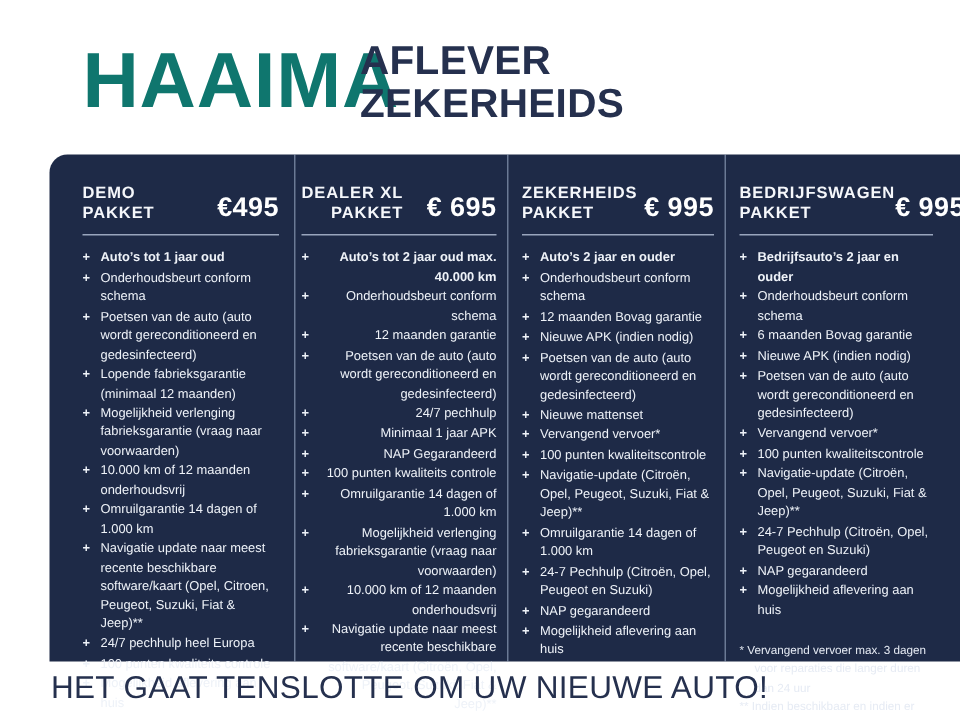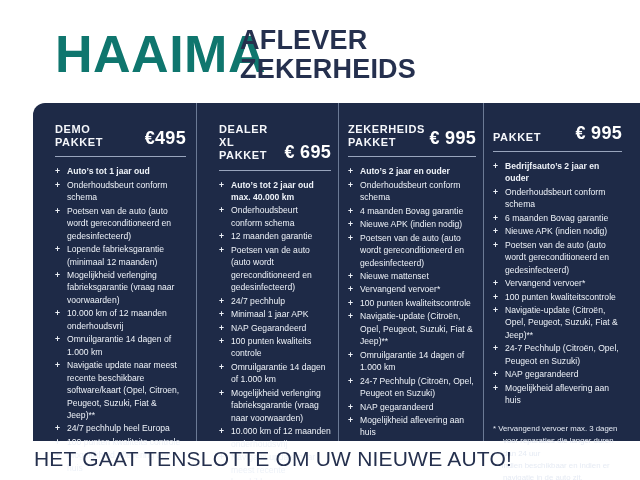--- a/index.html
+++ b/index.html
@@ -15,21 +15,21 @@
   .heading { position:absolute; left:240px; top:26px; color:#25304e; font-weight:bold;
              font-size:27px; line-height:1.07; letter-spacing:0.2px; }
   
   .panel {
     position:absolute; left:33px; top:103px; width:607px; height:338px;
     background:#1e2a47; border-radius:12px 0 0 0;
     display:flex; box-sizing:border-box; color:#eef2f8;
   }
   .pkg { box-sizing:border-box; padding-top:20px; position:relative; }
   .pkg.c0 { width:163px; padding-left:22px; padding-right:10px; }
-  .pkg.c1 { width:142px; padding-left:22px;  padding-right:7px;  border-left:1px solid rgba(172,188,214,0.55); }
+  .pkg.c1 { width:142px; padding-left:4px;  padding-right:7px;  border-left:1px solid rgba(172,188,214,0.55);text-align:right; }
   .pkg.c2 { width:145px; padding-left:9px;  padding-right:7px;  border-left:1px solid rgba(172,188,214,0.55); }
   .pkg.c3 { width:157px; padding-left:9px;  padding-right:18px; border-left:1px solid rgba(172,188,214,0.55); }
   .pkg-head { display:flex; justify-content:space-between; align-items:flex-end; }
   .pkg-name { font-size:11px; font-weight:bold; letter-spacing:0.6px; line-height:1.2; color:#f5f7fb; }
   .pkg-price { font-size:18px; font-weight:bold; letter-spacing:0.3px; color:#ffffff; white-space:nowrap; }
   .rule { border:none; height:1px; background:rgba(195,207,228,0.75); margin:7px 0 8px 0; }
   ul.items { list-style:none; margin:0; padding:0; font-size:8.6px; line-height:1.45; }
   ul.items li { position:relative; padding-left:12px; margin-bottom:1px; }
   ul.items li:first-child { font-weight:bold; }
   ul.items .plus { position:absolute; left:0; top:0; font-weight:bold; }
@@ -109,36 +109,37 @@
       <div class="pkg-name">
         <div>ZEKERHEIDS</div>
         <div>PAKKET</div>
       </div>
       <div class="pkg-price">€ 995</div>
     </div>
     <hr class="rule">
     <ul class="items">
           <li><span class="plus">+</span><span>Auto’s 2 jaar en ouder</span></li>
           <li><span class="plus">+</span><span>Onderhoudsbeurt conform schema</span></li>
-          <li><span class="plus">+</span><span>4 maanden Bovag garantie</span></li>
+          <li><span class="plus">+</span><span>12 maanden Bovag garantie</span></li>
           <li><span class="plus">+</span><span>Nieuwe APK (indien nodig)</span></li>
           <li><span class="plus">+</span><span>Poetsen van de auto (auto wordt gereconditioneerd en gedesinfecteerd)</span></li>
           <li><span class="plus">+</span><span>Nieuwe mattenset</span></li>
           <li><span class="plus">+</span><span>Vervangend vervoer*</span></li>
           <li><span class="plus">+</span><span>100 punten kwaliteitscontrole</span></li>
           <li><span class="plus">+</span><span>Navigatie-update (Citroën, Opel, Peugeot, Suzuki, Fiat &amp; Jeep)**</span></li>
           <li><span class="plus">+</span><span>Omruilgarantie 14 dagen of 1.000 km</span></li>
           <li><span class="plus">+</span><span>24-7 Pechhulp (Citroën, Opel, Peugeot en Suzuki)</span></li>
           <li><span class="plus">+</span><span>NAP gegarandeerd</span></li>
           <li><span class="plus">+</span><span>Mogelijkheid aflevering aan huis</span></li>
         </ul>
   </div>
       <div class="pkg c3">
     <div class="pkg-head">
       <div class="pkg-name">
+        <div>BEDRIJFSWAGEN</div>
         <div>PAKKET</div>
       </div>
       <div class="pkg-price">€ 995</div>
     </div>
     <hr class="rule">
     <ul class="items">
           <li><span class="plus">+</span><span>Bedrijfsauto’s 2 jaar en ouder</span></li>
           <li><span class="plus">+</span><span>Onderhoudsbeurt conform schema</span></li>
           <li><span class="plus">+</span><span>6 maanden Bovag garantie</span></li>
           <li><span class="plus">+</span><span>Nieuwe APK (indien nodig)</span></li>

